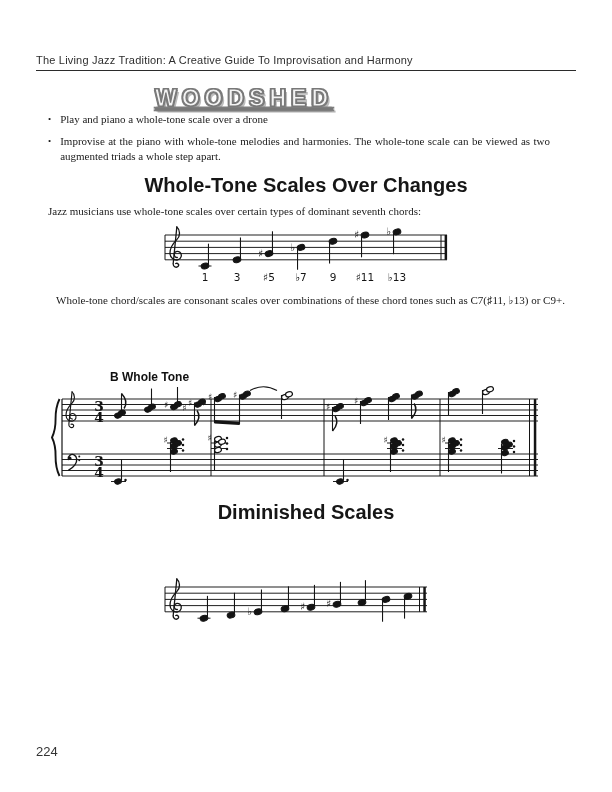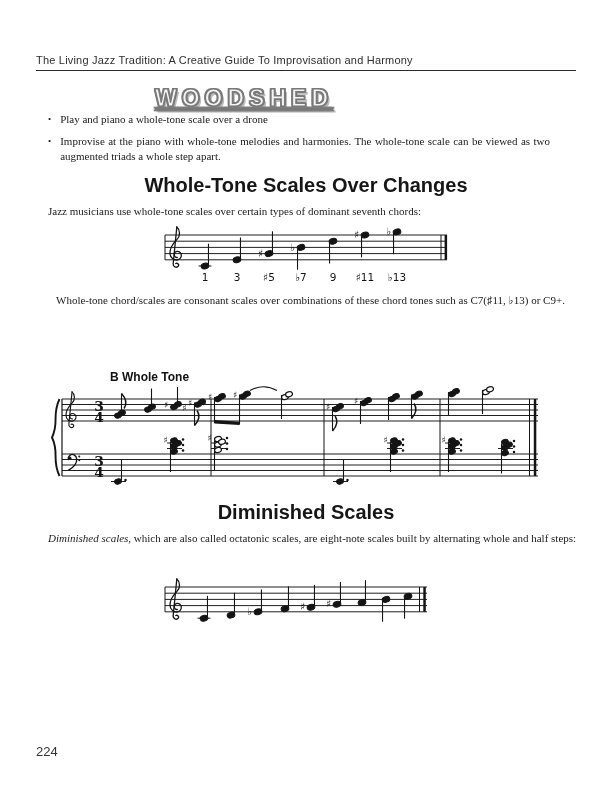--- a/index.html
+++ b/index.html
@@ -55,23 +55,20 @@
 
   <div class="abs para p-intro">Jazz musicians use whole-tone scales over certain types of dominant seventh chords:</div>
 
   <div class="abs para p-chordtones">Whole-tone chord/scales are consonant scales over combinations of these chord tones such as C7(♯11, ♭13) or C9+.</div>
 
 
   <div class="abs example-label">B Whole Tone</div>
 
   <div class="abs h-section h-diminished">Diminished Scales</div>
 
-  <div class="abs para p-diminished">
-    <span class="lead-italic">Diminished scales</span><span>, which are also called octatonic scales, are eight-note scales built by alternating whole and half steps:</span>
-  </div>
 
   <div class="abs page-number">224</div>
 
   <svg id="music-svg" width="612" height="792" viewBox="0 0 612 792" aria-hidden="true">
       <line x1="165" y1="235" x2="447" y2="235" stroke="#141414" stroke-width="0.95"></line>
       <line x1="165" y1="241.2" x2="447" y2="241.2" stroke="#141414" stroke-width="0.95"></line>
       <line x1="165" y1="247.4" x2="447" y2="247.4" stroke="#141414" stroke-width="0.95"></line>
       <line x1="165" y1="253.6" x2="447" y2="253.6" stroke="#141414" stroke-width="0.95"></line>
       <line x1="165" y1="259.8" x2="447" y2="259.8" stroke="#141414" stroke-width="0.95"></line>
       <line x1="165" y1="235" x2="165" y2="259.8" stroke="#141414" stroke-width="1"></line>

